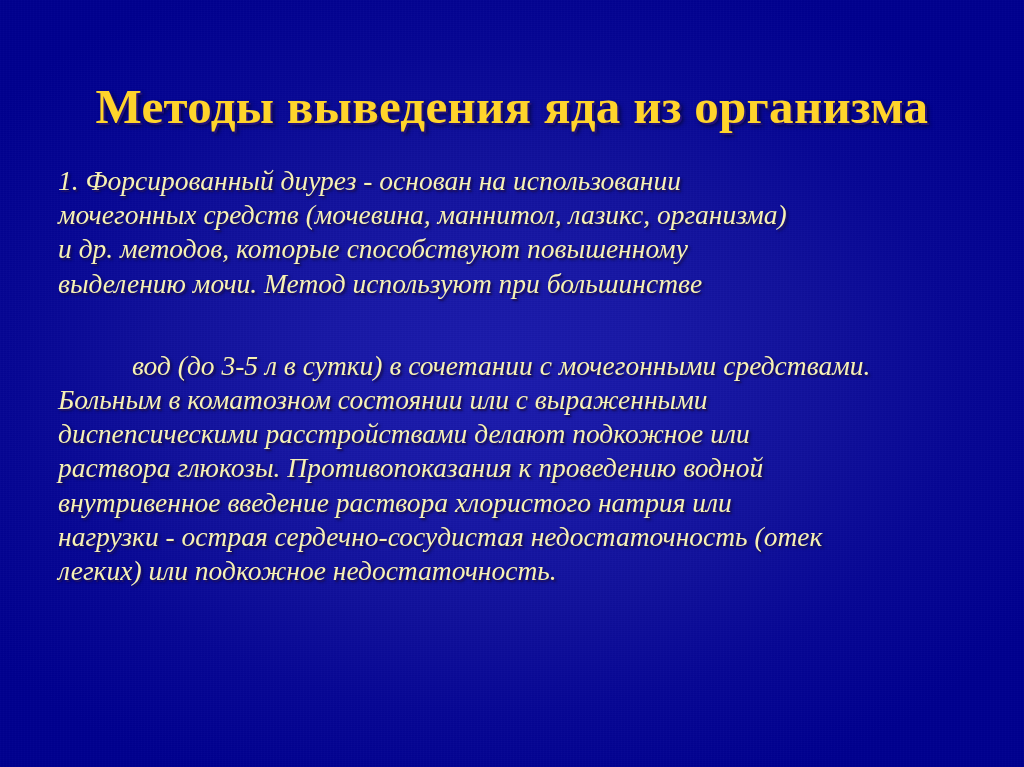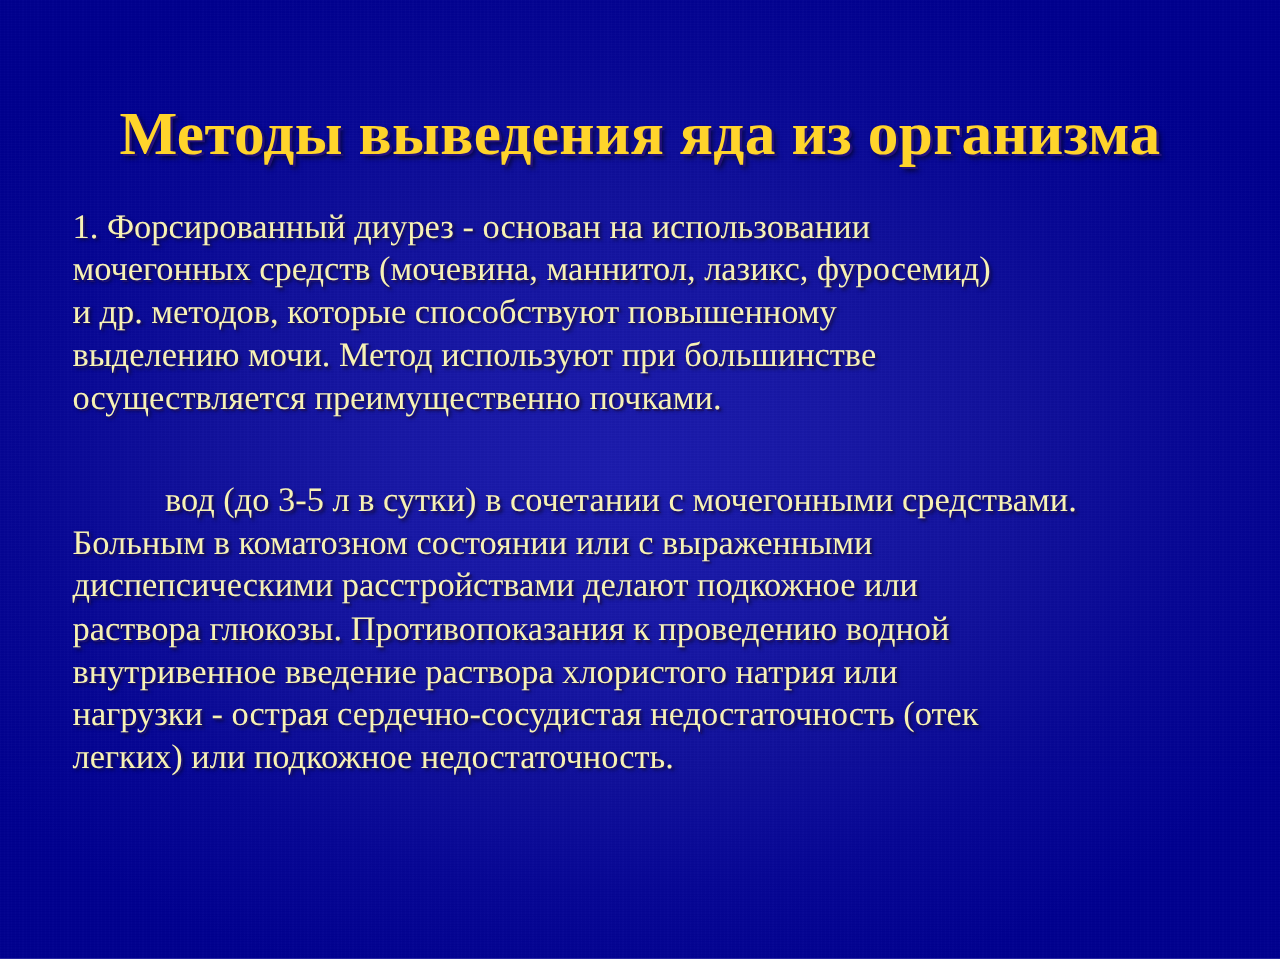--- a/index.html
+++ b/index.html
@@ -75,20 +75,21 @@
 
   .para {
     color: #f7f2b4;
     font-size: 27.5px;
     line-height: 34.2px;
     font-weight: normal;
     text-shadow:
       1.5px 1.5px 0 #1b1070,
       2px 2px 3px rgba(0,0,0,0.55);
     margin: 0;
+    font-style: italic;
   }
 
   .para .ln {
     display: block;
     white-space: nowrap;
   }
 
   .para.indented .ln:first-child {
     padding-left: 74px;
   }
@@ -103,24 +104,23 @@
 <div id="slide">
 
   <div id="noise"></div>
 
   <h1 id="title">Методы выведения яда из организма</h1>
 
   <div id="body">
 
     <div class="para" id="para-1">
       <span class="ln">1. Форсированный диурез - основан на использовании</span>
-      <span class="ln">мочегонных средств (мочевина, маннитол, лазикс, фуросемид)</span>
+      <span class="ln">мочегонных средств (мочевина, маннитол, лазикс, организма)</span>
       <span class="ln">и др. методов, которые способствуют повышенному</span>
       <span class="ln">выделению мочи. Метод используют при большинстве</span>
-      <span class="ln">осуществляется преимущественно почками.</span>
     </div>
 
     <div class="para indented" id="para-2">
       <span class="ln">вод (до 3-5 л в сутки) в сочетании с мочегонными средствами.</span>
       <span class="ln">Больным в коматозном состоянии или с выраженными</span>
       <span class="ln">диспепсическими расстройствами делают подкожное или</span>
       <span class="ln">раствора глюкозы. Противопоказания к проведению водной</span>
       <span class="ln">внутривенное введение раствора хлористого натрия или</span>
       <span class="ln">нагрузки - острая сердечно-сосудистая недостаточность (отек</span>
       <span class="ln">легких) или подкожное недостаточность.</span>

